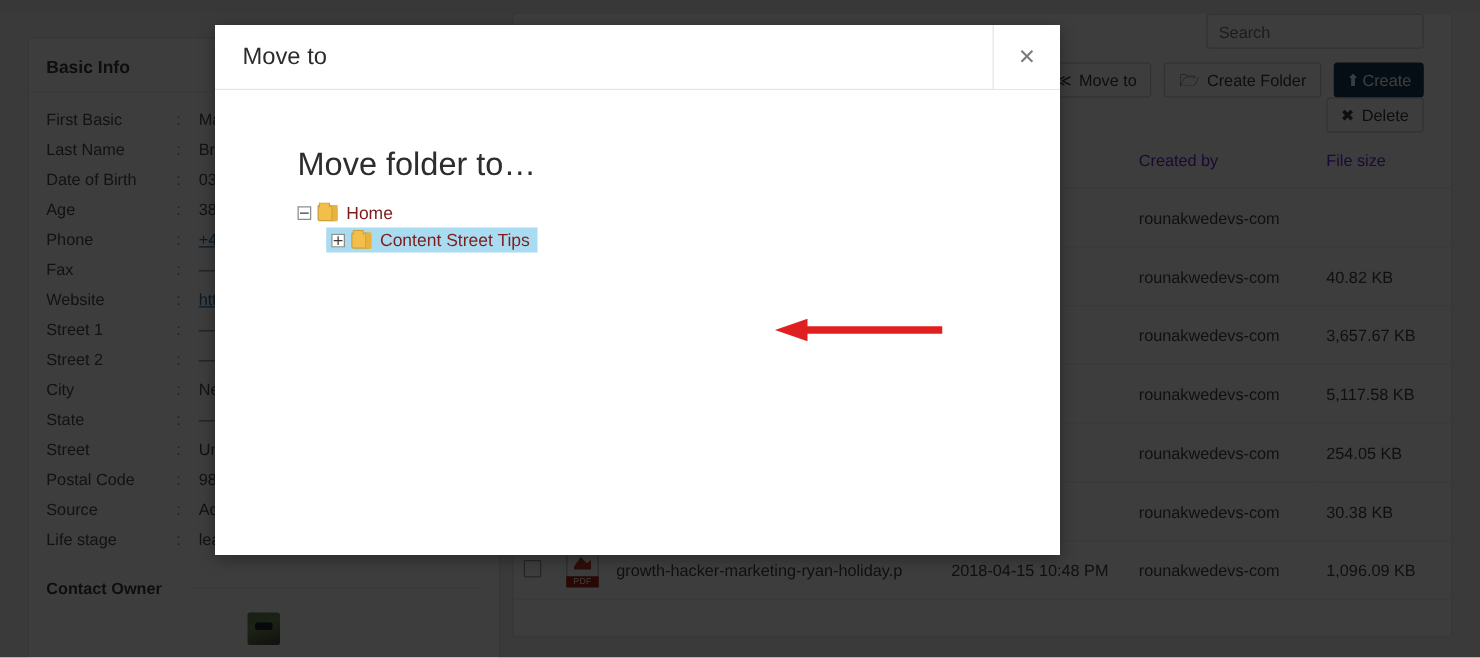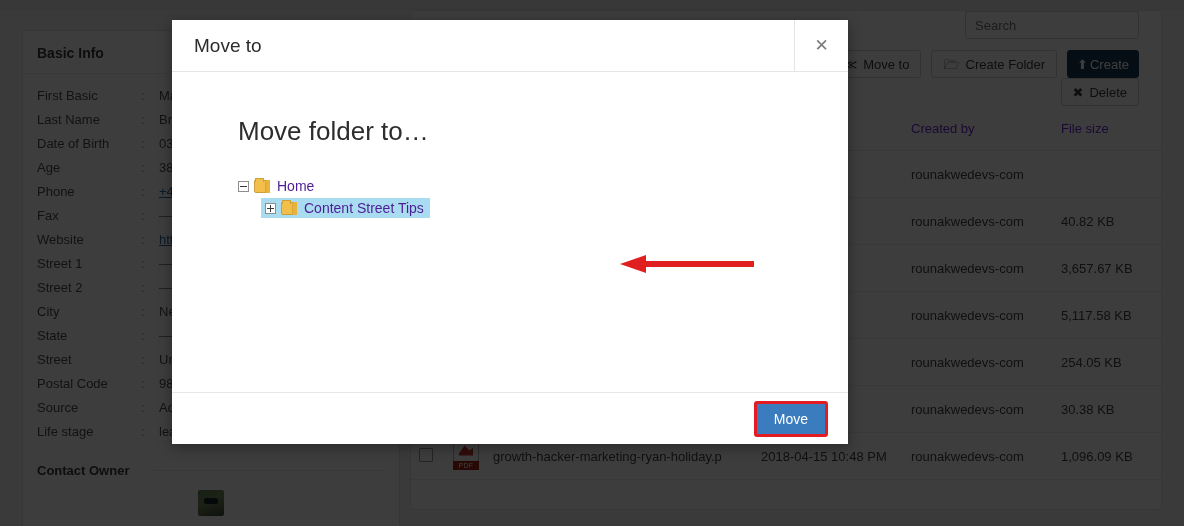--- a/index.html
+++ b/index.html
@@ -137,21 +137,21 @@
   .modal-title { font-size: 19px; color: #2c2c2c; padding-left: 22px; }
   .modal-close {
     position: absolute; right: 0; top: 0; width: 54px; height: 51px;
     border-left: 1px solid #e5e5e5;
     display: flex; align-items: center; justify-content: center;
     font-size: 17px; color: #7d7d7d; background: #fff;
   }
   .modal-body { position: relative; height: 320px; padding: 44px 0 0 66px; }
   .modal-h2 { font-size: 26px; color: #2d2d2d; font-weight: normal; }
 
-  .tree { margin-top: 28px; font-size: 14px; color: #4c1d95; }
+  .tree { margin-top: 12px; font-size: 14px; color: #7f1d1d; }
   .tree-node { display: flex; align-items: center; height: 22px; gap: 5px; }
   .tree-node.child { margin-left: 23px; }
   .toggle {
     width: 11px; height: 11px; border: 1px solid #8d8d8d; background: #fff;
     position: relative; flex: none;
   }
   .toggle::before {
     content: ""; position: absolute; left: 1px; top: 4px; width: 7px; height: 1px; background: #3b3b3b;
   }
   .toggle.plus::after {
@@ -415,20 +415,15 @@
             </span>
           </div>
         </div>
 
       <svg class="arrow" viewBox="0 0 134 18">
         <polygon points="0,9 26,0 26,18" fill="#e02020"></polygon>
         <rect x="24" y="6" width="110" height="6" fill="#e02020"></rect>
       </svg>
     </div>
 
-    <div class="modal-foot">
-      <span class="move-wrap">
-        <button class="btn-move">Move</button>
-      </span>
-    </div>
   </div>
 
 </div>
 
 </body></html>

